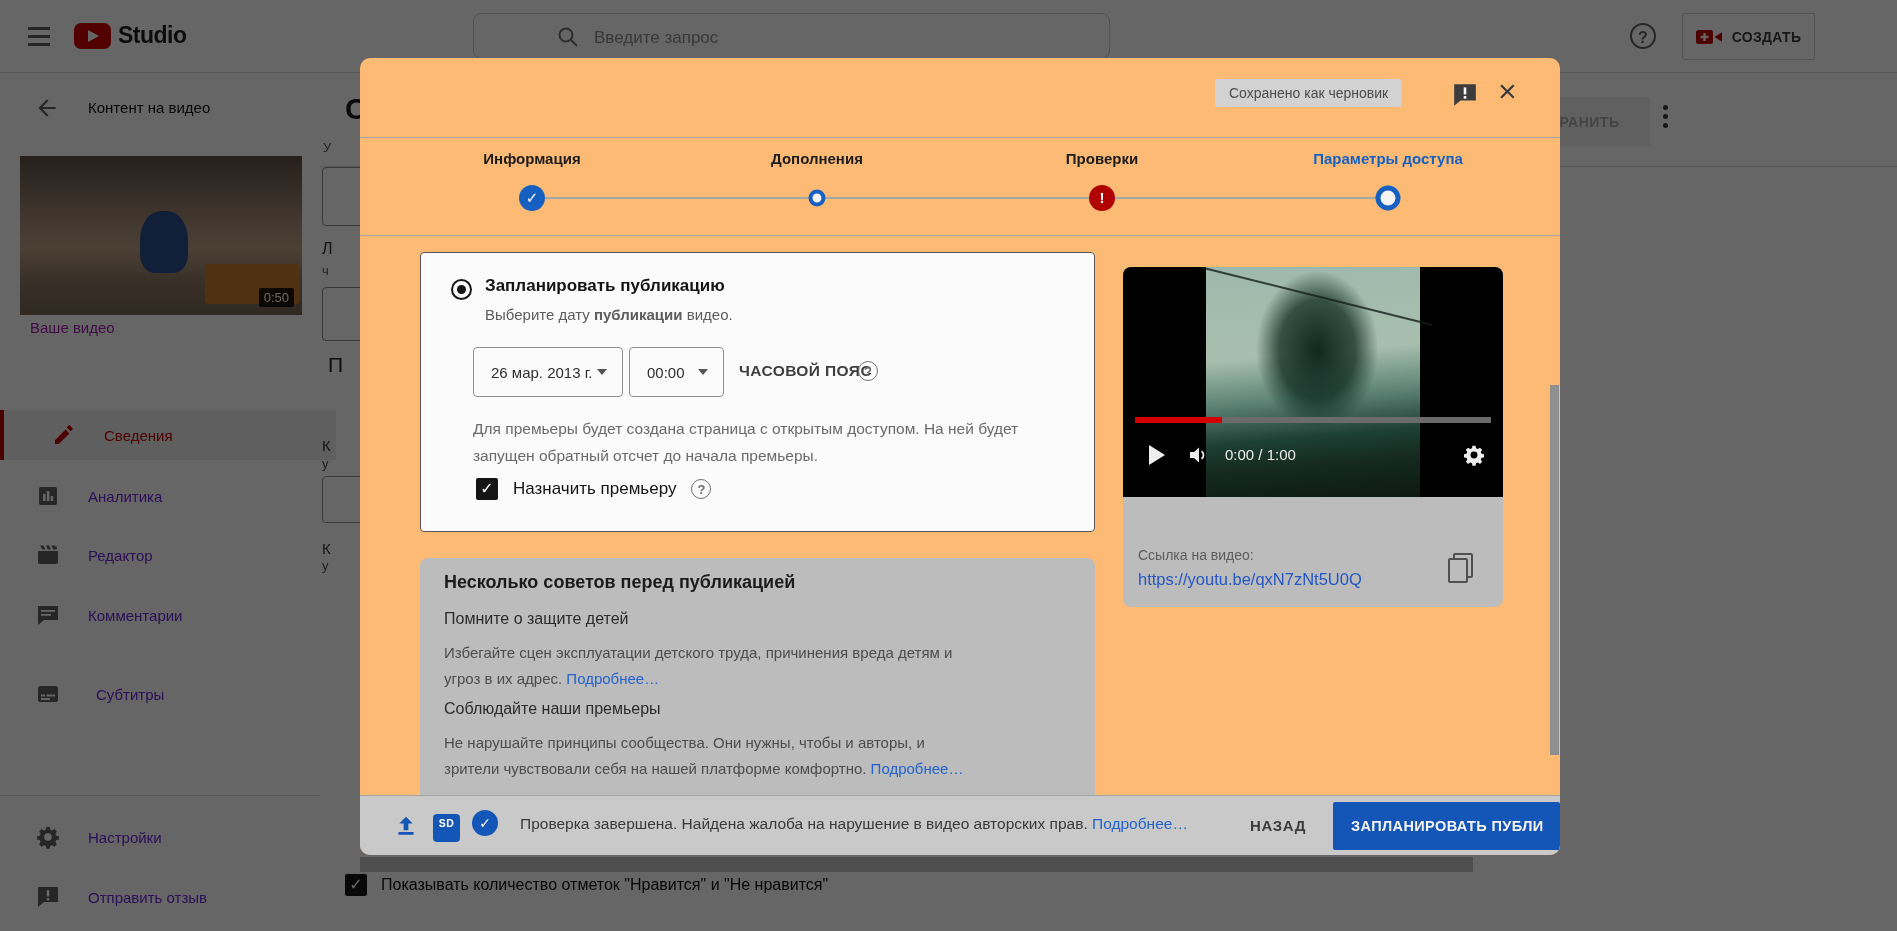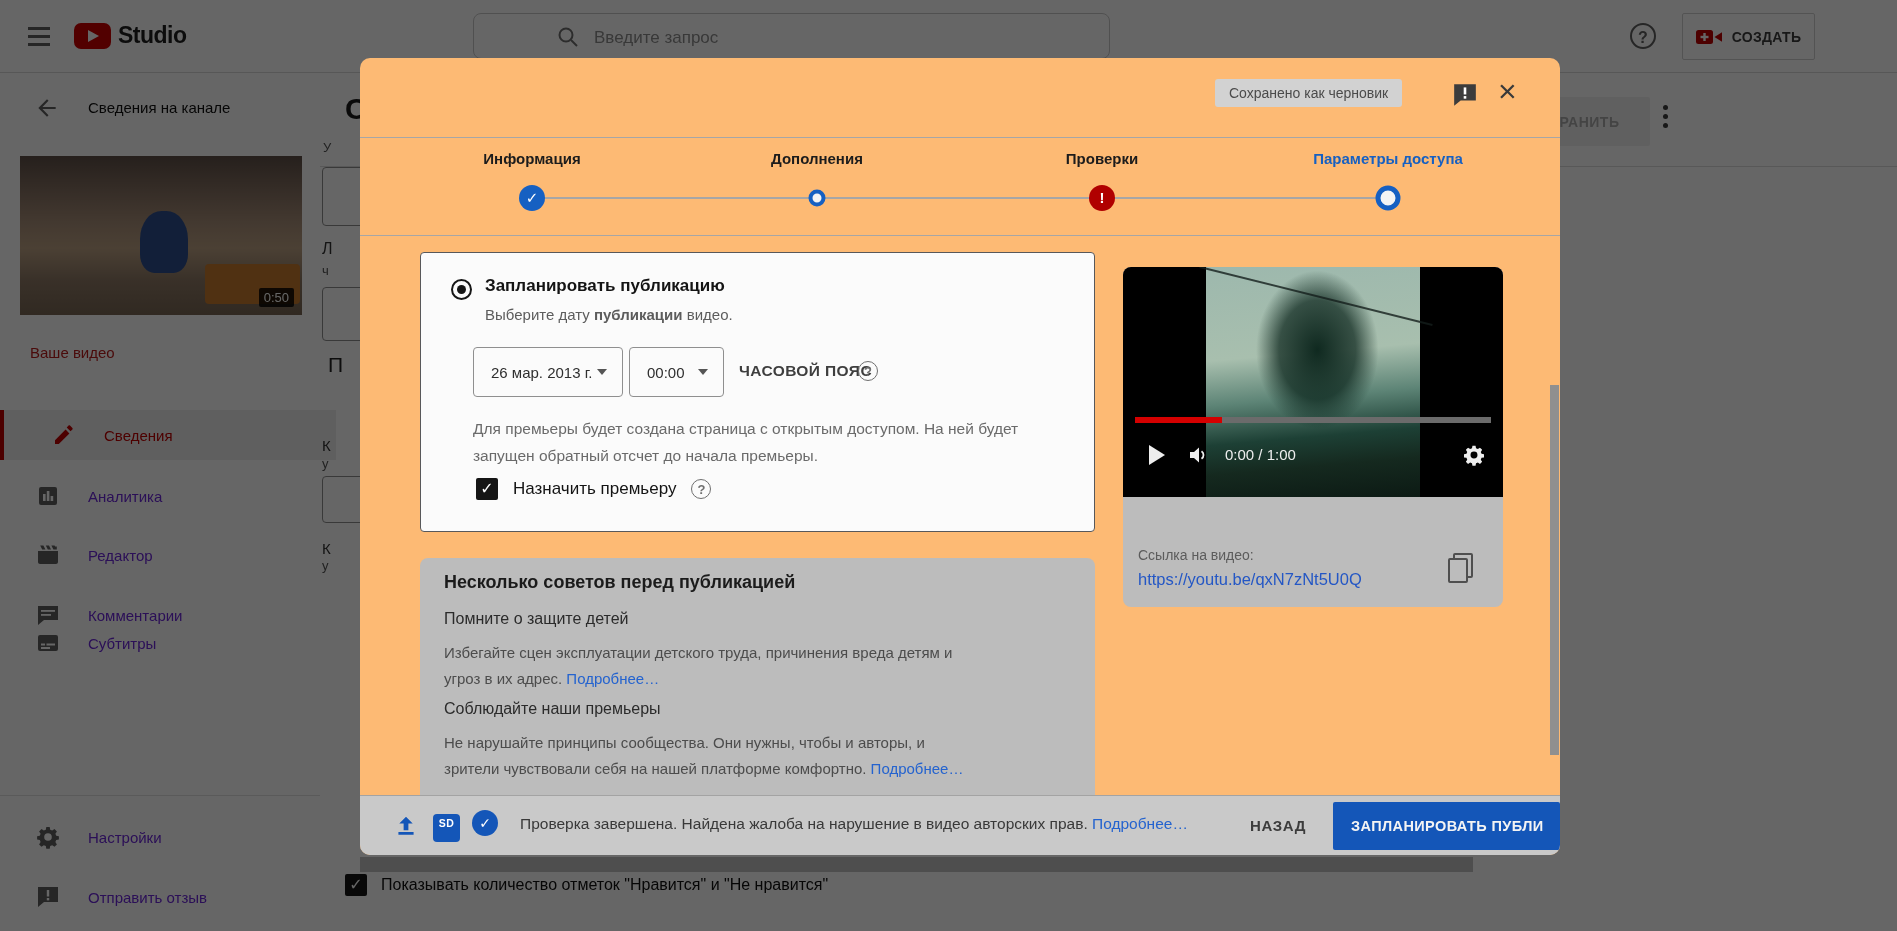--- a/index.html
+++ b/index.html
@@ -17,21 +17,21 @@
   .helpring{position:absolute;left:1630px;top:23px;width:26px;height:26px;border:2px solid #5f5f5f;border-radius:50%;color:#5f5f5f;font-size:16px;font-weight:bold;text-align:center;line-height:26px;box-sizing:border-box;}
   .createbtn{position:absolute;left:1682px;top:13px;width:133px;height:47px;border:1px solid #d0d0d0;border-radius:2px;box-sizing:border-box;display:flex;align-items:center;justify-content:center;gap:9px;font-size:14px;font-weight:bold;color:#3d3d3d;letter-spacing:.3px;background:#fff;}
   .sidebar{position:absolute;left:0;top:73px;width:320px;height:858px;background:#fff;}
   .backrow{position:absolute;left:0;top:22px;width:320px;height:30px;}
   .backlabel{position:absolute;left:88px;top:4px;font-size:15px;color:#111;}
   .thumb{position:absolute;left:20px;top:83px;width:282px;height:159px;overflow:hidden;
      background:linear-gradient(180deg,#5f5048 0%,#7c685b 16%,#a98f79 42%,#bca183 58%,#8f7a66 78%,#7a6754 100%);}
   .thumb:before{content:"";position:absolute;left:120px;top:55px;width:48px;height:62px;background:#2e4f8f;border-radius:45% 45% 30% 30%;}
   .thumb:after{content:"";position:absolute;left:185px;top:108px;width:95px;height:40px;background:#c0control77a2e;background:#c77a2e;border-radius:4px;}
   .durbadge{position:absolute;right:8px;bottom:8px;background:rgba(0,0,0,.82);color:#fff;font-size:13px;padding:2px 5px;border-radius:2px;z-index:2;}
-  .thumbcap{position:absolute;left:30px;top:271px;font-size:15px;color:#b91c1c;}
+  .thumbcap{position:absolute;left:30px;top:246px;font-size:15px;color:#a21caf;}
   .navrow{position:absolute;left:0;width:320px;height:50px;display:flex;align-items:center;color:#6d28d9;}
   .navrow .nicon{width:24px;height:24px;margin-left:36px;flex:0 0 24px;}
   .navrow .nlabel{margin-left:28px;font-size:15px;}
   .navrow.active{background:#ededed;color:#c00000;padding-left:16px;}
   .navrow.active:before{content:"";position:absolute;left:0;top:0;width:4px;height:50px;background:#c00000;}
   .sidediv{position:absolute;left:0;top:722px;width:320px;height:1px;background:#e0e0e0;}
   
   .frag{position:absolute;color:#555;}
   .fragbox{position:absolute;left:322px;width:40px;border:1px solid #909090;border-radius:4px;}
   .behindpill{position:absolute;left:1498px;top:97px;width:152px;height:49px;background:#f1f1f1;border-radius:2px;color:#ababab;font-size:14px;font-weight:bold;letter-spacing:.5px;display:flex;align-items:center;justify-content:center;}
@@ -126,21 +126,21 @@
         </svg>
       <span>СОЗДАТЬ</span>
     </div>
   </div>
 
   <div class="sidebar">
     <div class="backrow">
       <svg style="position:absolute;left:34px;top:0;" width="26" height="26" viewBox="0 0 24 24">
           <path d="M20 11H7.8l5.6-5.6L12 4l-8 8 8 8 1.4-1.4L7.8 13H20v-2z" fill="#5f5f5f"></path>
         </svg>
-      <span class="backlabel">Сведения на канале</span>
+      <span class="backlabel">Контент на видео</span>
     </div>
     <div class="thumb">
       <span class="durbadge">0:50</span>
     </div>
     <div class="thumbcap">Ваше видео</div>
 
     <div class="navrow active" style="top:337px;">
       <svg class="nicon" viewBox="0 0 24 24">
           <path d="M3 17.2 L13.6 6.6 l3.8 3.8 L6.8 21 H3 z M18.5 8.3 l-3.8-3.8 1.9-1.9 c.4-.4 1-.4 1.4 0 l2.4 2.4 c.4.4.4 1 0 1.4 z" fill="#c00000"></path>
         </svg>
@@ -163,21 +163,21 @@
       <span class="nlabel">Редактор</span>
     </div>
     <div class="navrow" style="top:517px;">
       <svg class="nicon" viewBox="0 0 24 24">
           <path d="M2 3h20v14H8l-6 5z" fill="#606060"></path>
           <rect x="5" y="7" width="14" height="1.8" fill="#fff"></rect>
           <rect x="5" y="11" width="10" height="1.8" fill="#fff"></rect>
         </svg>
       <span class="nlabel">Комментарии</span>
     </div>
-    <div class="navrow" style="top:545px;">
+    <div class="navrow" style="top:596px;gap:8px;">
       <svg class="nicon" viewBox="0 0 24 24">
           <rect x="2" y="4" width="20" height="16" rx="2" fill="#606060"></rect>
           <rect x="5" y="12.5" width="4" height="2" fill="#fff"></rect>
           <rect x="10.5" y="12.5" width="8.5" height="2" fill="#fff"></rect>
           <rect x="5" y="16" width="9" height="2" fill="#fff"></rect>
         </svg>
       <span class="nlabel">Субтитры</span>
     </div>
 
     <div class="sidediv"></div>

